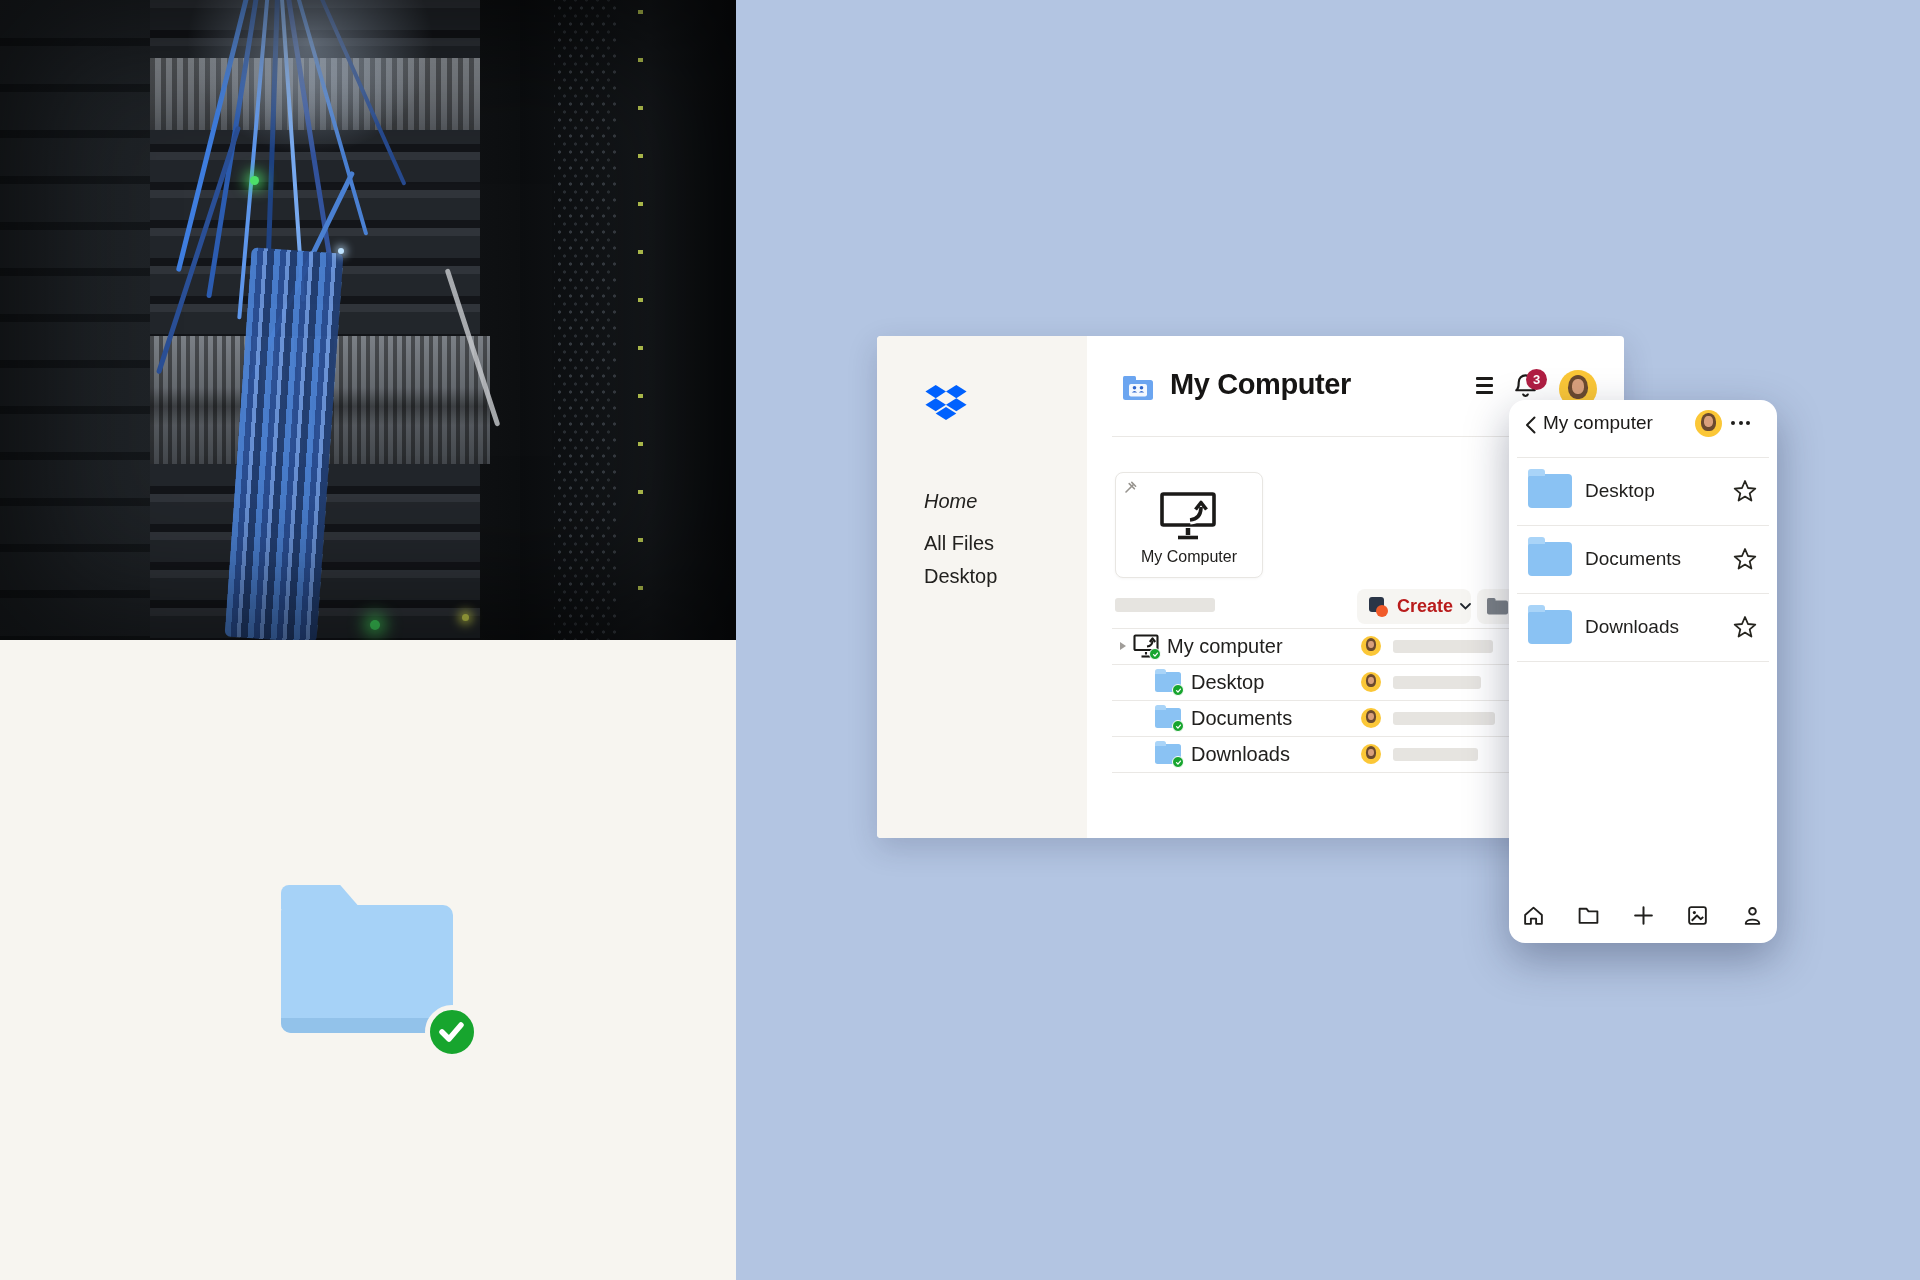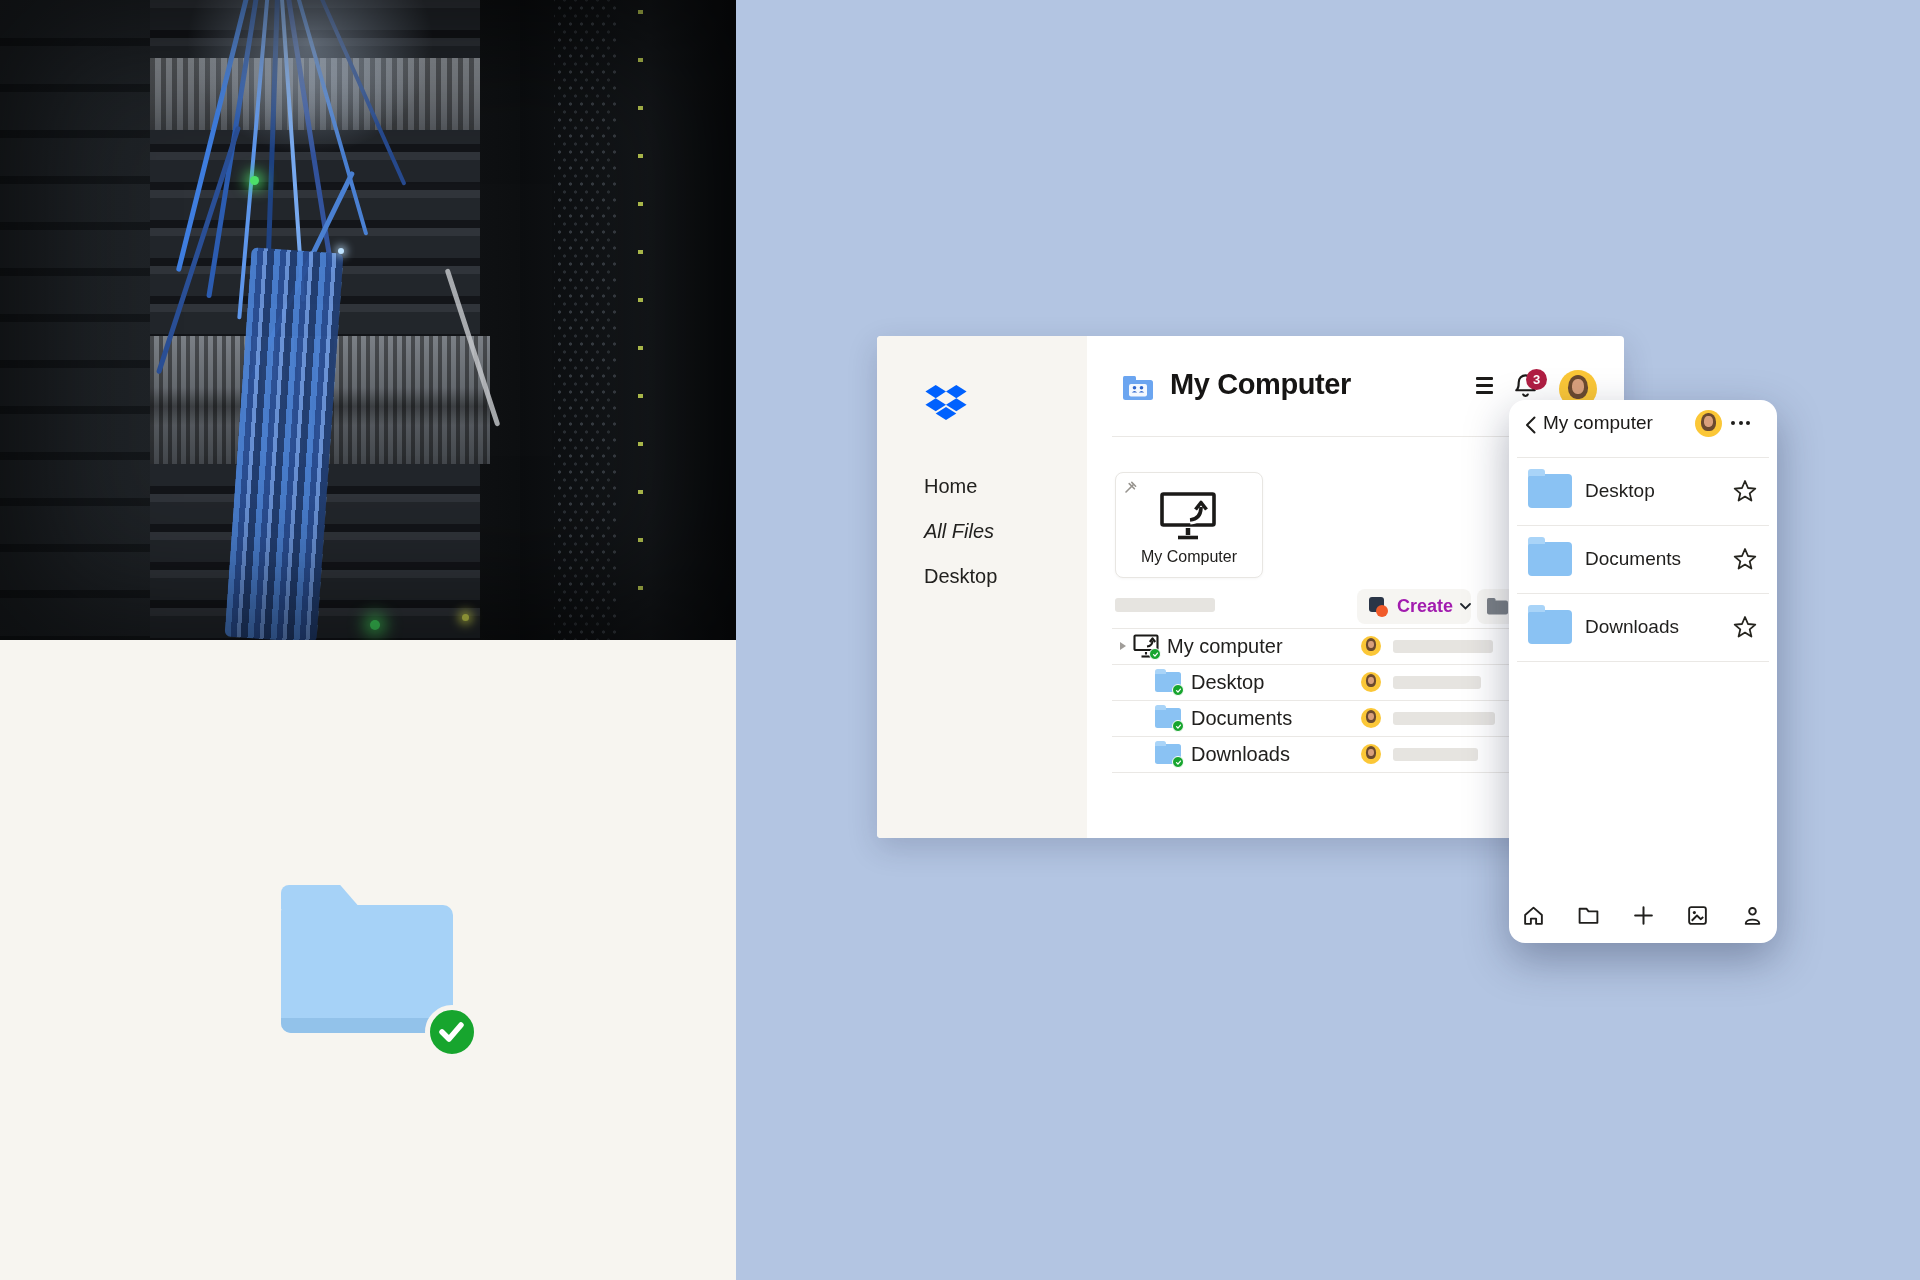--- a/index.html
+++ b/index.html
@@ -60,21 +60,21 @@
          font-size:13px;font-weight:bold;text-align:center;line-height:21px;z-index:3;}
   .avatar{border-radius:50%;background:#fbc737;overflow:hidden;}
   .avatar:before{content:"";position:absolute;left:24%;top:12%;width:52%;height:64%;background:#6b4a2f;border-radius:50% 50% 44% 44%;}
   .avatar:after{content:"";position:absolute;left:35%;top:24%;width:30%;height:38%;background:#d9a07c;border-radius:46%;}
   .hdiv{height:1px;background:#eae8e5;}
   .card{left:238px;top:136px;width:146px;height:104px;border:1px solid #e8e6e2;border-radius:8px;background:#fff;
         box-shadow:0 1px 3px rgba(0,0,0,.04);}
   .card-label{left:0;right:0;bottom:11px;text-align:center;font-size:16px;color:#21201e;}
   .skel{background:#e6e4e0;border-radius:3px;}
   .pill{height:35px;background:#f6f5f2;border-radius:8px;display:flex;align-items:center;cursor:pointer;}
-  .create-label{font-size:18px;font-weight:bold;color:#a21caf;margin:0 7px 0 8px;}
+  .create-label{font-size:18px;font-weight:bold;color:#b91c1c;margin:0 7px 0 8px;}
   .cr-mark{position:relative;width:20px;height:20px;margin-left:12px;}
   .cr-sq{position:absolute;left:0;top:0;width:15px;height:15px;background:#2a3547;border-radius:3px;}
   .cr-ci{position:absolute;left:7px;top:8px;width:12px;height:12px;background:#f15b2a;border-radius:50%;}
   .row-label{font-size:20px;color:#21201e;line-height:26px;}
   .caret{width:0;height:0;border-left:6px solid #a09d99;border-top:4.5px solid transparent;border-bottom:4.5px solid transparent;cursor:pointer;}
   .folder-sm{width:26px;height:20px;background:#8ac2f3;border-radius:2.5px;}
   .folder-sm:before{content:"";position:absolute;left:0;top:-3.5px;width:11px;height:5px;background:#a9d4f8;border-radius:2.5px 2.5px 0 0;}
   .sync{position:absolute;border-radius:50%;background:#17a52e;display:flex;align-items:center;justify-content:center;}
 
   
@@ -137,22 +137,22 @@
   <div class="abs win-side">
     <div class="abs" style="left:48px;top:49px;">
       <svg width="42" height="35" viewBox="0 0 40 34" fill="#0061fe">
         <polygon points="10,0 20,6.4 10,12.8 0,6.4"></polygon>
         <polygon points="30,0 40,6.4 30,12.8 20,6.4"></polygon>
         <polygon points="10,12.8 20,19.2 10,25.6 0,19.2"></polygon>
         <polygon points="30,12.8 40,19.2 30,25.6 20,19.2"></polygon>
         <polygon points="20,21.4 30,27.7 20,34 10,27.7"></polygon>
       </svg>
     </div>
-    <div class="abs nav-item" style="top:138px;">Home</div>
-    <div class="abs nav-item" style="top:183px;font-style:italic;">All Files</div>
+    <div class="abs nav-item" style="top:153px;font-style:italic;">Home</div>
+    <div class="abs nav-item" style="top:195px;">All Files</div>
     <div class="abs nav-item" style="top:228px;">Desktop</div>
   </div>
 
   <div class="abs" style="left:244px;top:37px;">
     <svg width="34" height="30" viewBox="0 0 34 30">
       <rect x="2" y="3" width="13" height="8" rx="1.5" fill="#6ba5f0"></rect>
       <rect x="2" y="7" width="30" height="20" rx="2.5" fill="#6ba5f0"></rect>
       <rect x="8" y="11" width="18" height="12.5" rx="2" fill="#ffffff" opacity="
 0.92"></rect>
       <circle cx="13.5" cy="14.8" r="1.8" fill="#2f66cc"></circle>

